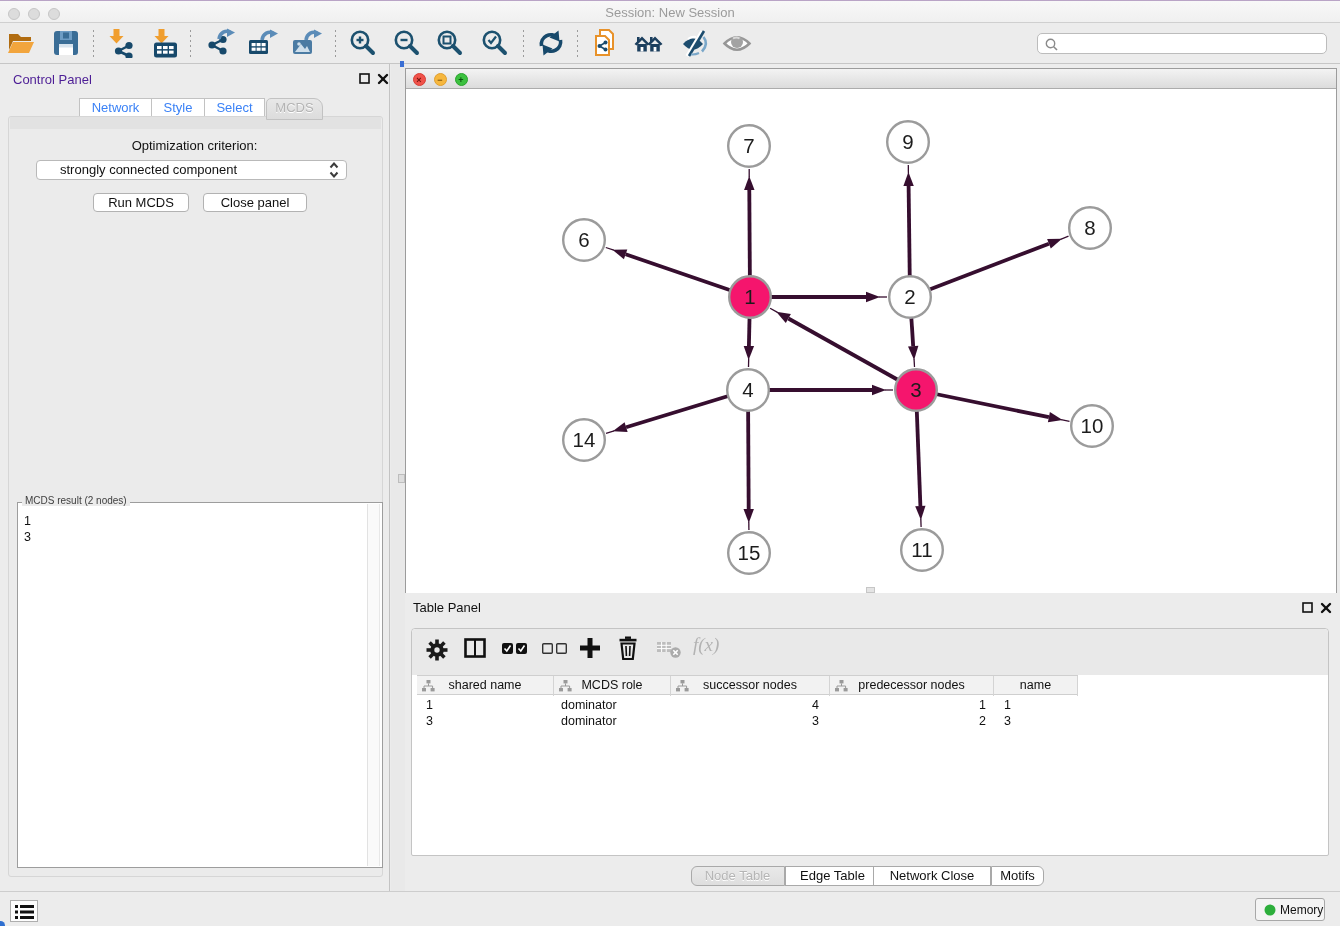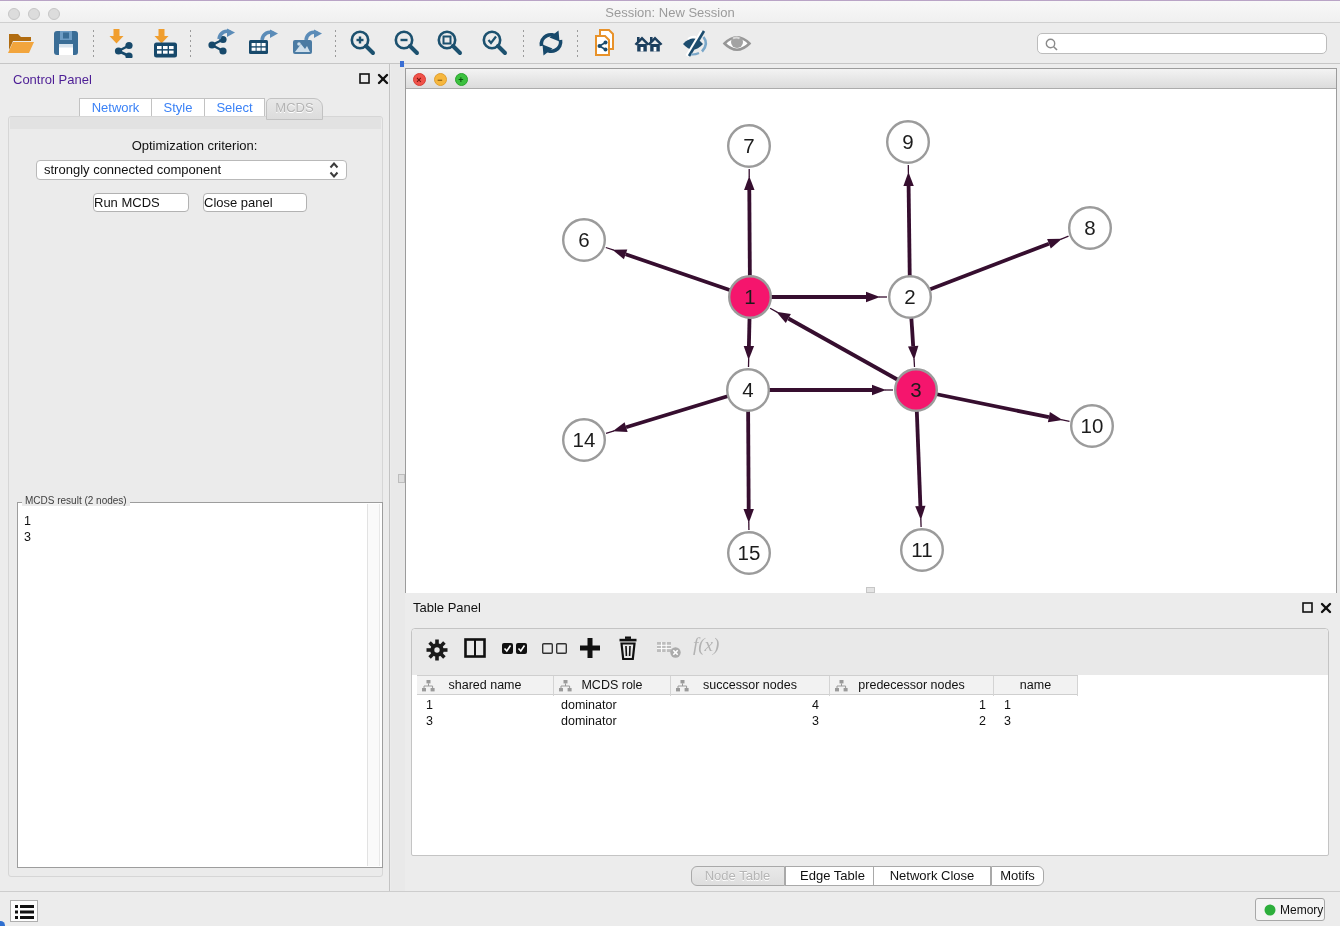--- a/index.html
+++ b/index.html
@@ -15,22 +15,22 @@
 #search{position:absolute;left:1037px;top:9px;width:290px;height:21px;background:#fff;border:1px solid #bcbcbc;border-radius:5px}
 
 #cpanel{position:absolute;left:0;top:64px;width:390px;height:827px;background:#ececec;border-right:1px solid #c3c3c3}
 #cpanel .hdr{position:absolute;left:13px;top:8px;font-size:13px;color:#4c1d95}
 .winbtn{position:absolute;font-size:12px;color:#111}
 .tab{position:absolute;top:34px;height:19px;background:#fff;border:1px solid #c2c2c2;font-size:13px;text-align:center;line-height:17px;color:#3b82f6}
 #tabMCDS{background:linear-gradient(#e8e8e8,#dcdcdc);color:#b4b4b4;text-shadow:0 1px 0 #fff;border-radius:5px 9px 0 0;height:22px;z-index:3}
 #mcdspanel{position:absolute;left:8px;top:52px;width:375px;height:761px;background:#ebebeb;border:1px solid #d6d6d6;border-radius:3px}
 #mcdspanel .band{position:absolute;left:1px;top:0;right:1px;height:12px;background:#e2e2e2}
 #optlabel{position:absolute;left:0;width:100%;top:74px;text-align:center;font-size:13px;color:#111}
-#optsel{position:absolute;left:36px;top:96px;width:311px;height:20px;background:#fff;border:1px solid #b9b9b9;border-radius:4px;font-size:13px;line-height:18px;padding-left:7px;color:#111}
-.btn{position:absolute;height:19px;background:#fff;border:1px solid #b2b2b2;border-radius:4px;font-size:13px;text-align:left;line-height:17px;color:#111}
+#optsel{position:absolute;left:36px;top:96px;width:311px;height:20px;background:#fff;border:1px solid #b9b9b9;border-radius:4px;font-size:13px;line-height:18px;padding-left:23px;color:#111}
+.btn{position:absolute;height:19px;background:#fff;border:1px solid #b2b2b2;border-radius:4px;font-size:13px;text-align:center;line-height:17px;color:#111}
 #fieldset{position:absolute;left:17px;top:438px;width:366px;height:366px;background:#fff;border:1px solid #9d9d9d}
 #fieldset .leg{position:absolute;left:4px;top:-8px;background:#ebebeb;padding:0 3px;font-size:10px;color:#404040}
 #fieldset .item{position:absolute;left:6px;font-size:12.5px;color:#111}
 #fieldset .sb{position:absolute;right:2px;top:1px;width:13px;bottom:1px;background:#fafafa;border-left:1px solid #e2e2e2;border-right:1px solid #e8e8e8}
 
 #vdiv{position:absolute;left:391px;top:64px;width:14px;height:827px;background:#e9e9e9}
 #vdiv .grip{position:absolute;left:7px;top:410px;width:7px;height:9px;background:#ddd;border:1px solid #bdbdbd}
 
 #netwin{position:absolute;left:405px;top:68px;width:932px;height:526px;border:1px solid #9c9c9c;background:#fff}
 #nettitle{position:absolute;left:0;top:0;right:0;height:20px;background:linear-gradient(#f3f3f3,#dcdcdc);border-bottom:1px solid #acacac}

